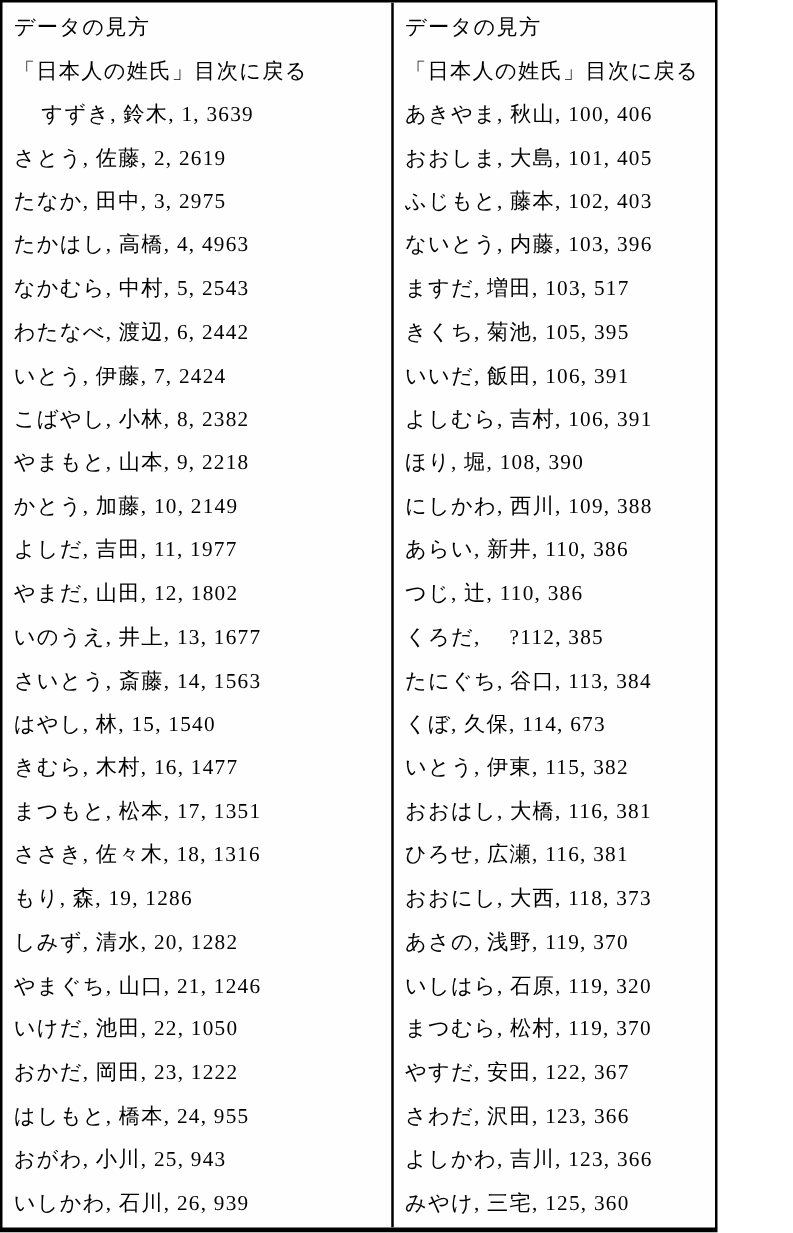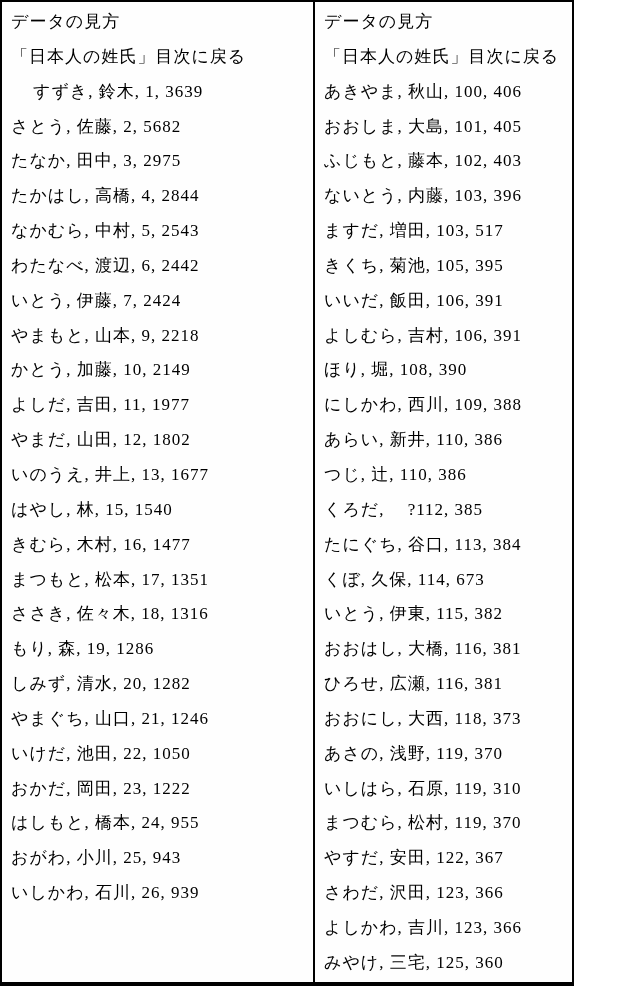--- a/index.html
+++ b/index.html
@@ -62,43 +62,46 @@
 
       <div class="line">
         <span>「日本人の姓氏」目次に戻る</span>
       </div>
 
       <div class="line indent">
         <span>すずき, 鈴木, 1, 3639</span>
       </div>
 
       <div class="line">
-        <span>さとう, 佐藤, 2, 5682</span>
+        <span>さとう, 佐藤, 2, 2619</span>
       </div>
 
       <div class="line">
         <span>たなか, 田中, 3, 2975</span>
       </div>
 
       <div class="line">
-        <span>たかはし, 高橋, 4, 2844</span>
+        <span>たかはし, 高橋, 4, 4963</span>
       </div>
 
       <div class="line">
         <span>なかむら, 中村, 5, 2543</span>
       </div>
 
       <div class="line">
         <span>わたなべ, 渡辺, 6, 2442</span>
       </div>
 
       <div class="line">
         <span>いとう, 伊藤, 7, 2424</span>
       </div>
 
+      <div class="line">
+        <span>こばやし, 小林, 8, 2382</span>
+      </div>
 
       <div class="line">
         <span>やまもと, 山本, 9, 2218</span>
       </div>
 
       <div class="line">
         <span>かとう, 加藤, 10, 2149</span>
       </div>
 
       <div class="line">
@@ -106,20 +109,23 @@
       </div>
 
       <div class="line">
         <span>やまだ, 山田, 12, 1802</span>
       </div>
 
       <div class="line">
         <span>いのうえ, 井上, 13, 1677</span>
       </div>
 
+      <div class="line">
+        <span>さいとう, 斎藤, 14, 1563</span>
+      </div>
 
       <div class="line">
         <span>はやし, 林, 15, 1540</span>
       </div>
 
       <div class="line">
         <span>きむら, 木村, 16, 1477</span>
       </div>
 
       <div class="line">
@@ -249,21 +255,21 @@
 
       <div class="line">
         <span>おおにし, 大西, 118, 373</span>
       </div>
 
       <div class="line">
         <span>あさの, 浅野, 119, 370</span>
       </div>
 
       <div class="line">
-        <span>いしはら, 石原, 119, 310</span>
+        <span>いしはら, 石原, 119, 320</span>
       </div>
 
       <div class="line">
         <span>まつむら, 松村, 119, 370</span>
       </div>
 
       <div class="line">
         <span>やすだ, 安田, 122, 367</span>
       </div>
 

